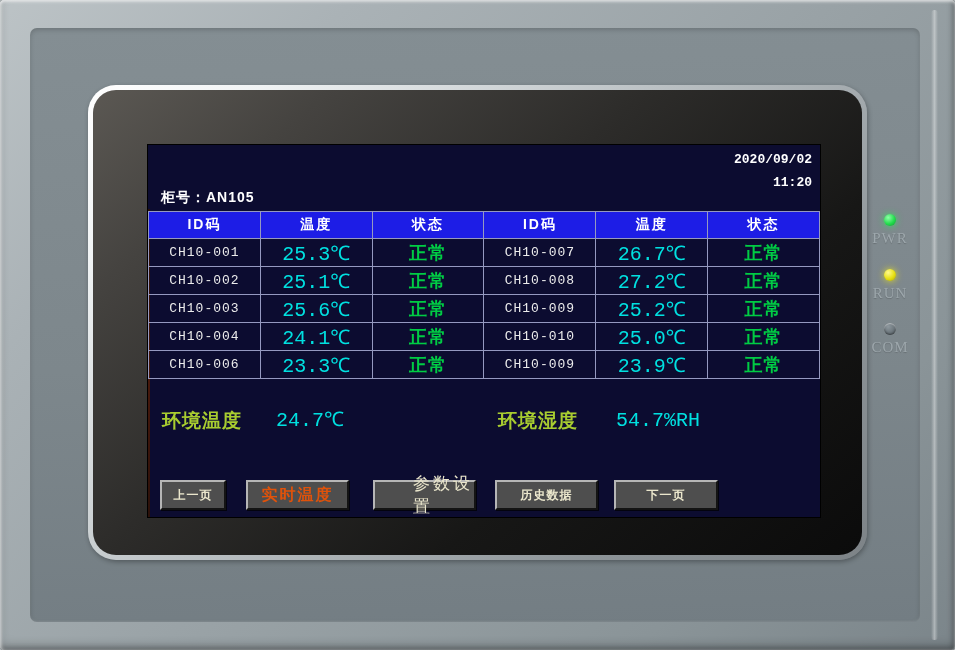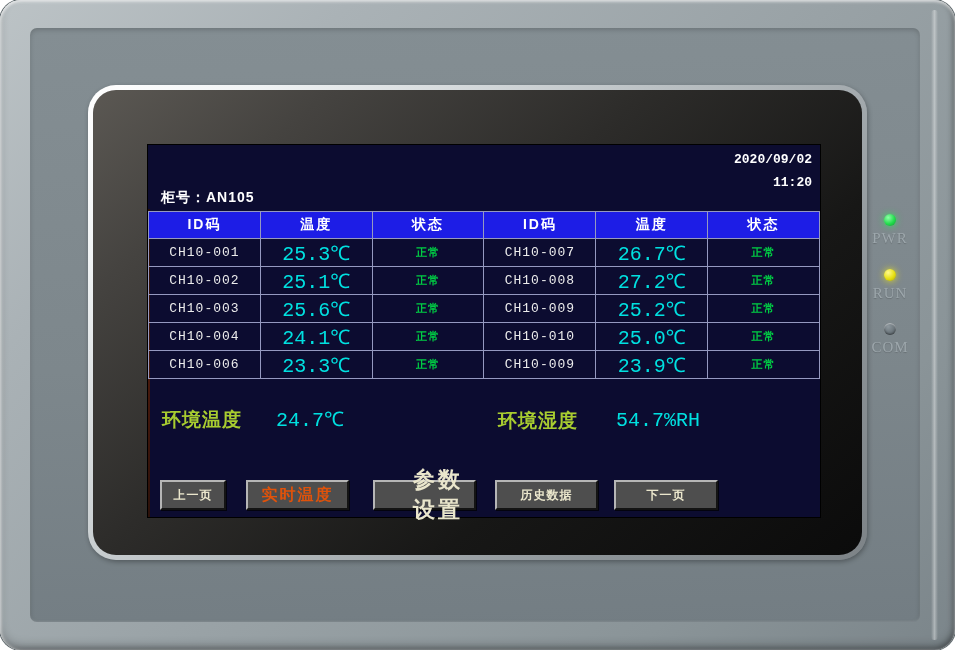--- a/index.html
+++ b/index.html
@@ -1,19 +1,19 @@
 <!DOCTYPE html>
 <html style="--screen-bg: #0c0c30; --header-bg: #1d1de6; --temp-text: #00e0e0; --status-ok: #00cc44; --ambient-label: #a8cc30; --active-btn: #e0520a;"><head>
 <meta charset="utf-8">
 <style>
   html,body{margin:0;padding:0;background:#ffffff;}
   body{width:955px;height:650px;overflow:hidden;font-family:"Liberation Sans",sans-serif;}
 
   
-  .device{position:absolute;left:0;top:0;width:955px;height:650px;border-radius:21px;
+  .device{position:absolute;left:0;top:0;width:955px;height:650px;border-radius:4px;
     background:linear-gradient(135deg,#bcc3c6 0%,#aab2b6 22%,#99a2a6 52%,#8a9498 80%,#7b858a 100%);
     box-shadow:inset 0 2px 3px rgba(255,255,255,.6),inset 2px 0 3px rgba(255,255,255,.35),
                inset -2px -2px 5px rgba(0,0,0,.28),inset 0 -5px 10px rgba(0,0,0,.22),
                0 0 0 1px #5d676b;}
   .device::after{content:'';position:absolute;right:17px;top:10px;bottom:10px;width:7px;border-radius:4px;
     background:linear-gradient(90deg,rgba(255,255,255,0),rgba(255,255,255,.38),rgba(255,255,255,0));}
   .panel{position:absolute;left:30px;top:28px;width:890px;height:594px;border-radius:7px;
     background:linear-gradient(178deg,#848e93 0%,#7d878c 55%,#737d83 100%);
     box-shadow:inset 0 2px 5px rgba(0,0,0,.18),inset 0 -1px 2px rgba(255,255,255,.12);}
 
@@ -34,36 +34,36 @@
   .cabinet{position:absolute;left:13px;top:44px;color:#ffffff;font-size:14px;font-weight:bold;
     letter-spacing:1px;}
 
   table.chtab{position:absolute;left:0;top:66px;width:672px;border-collapse:collapse;table-layout:fixed;}
   table.chtab th,table.chtab td{border:1px solid #9599c0;text-align:center;padding:0;overflow:hidden;}
   table.chtab th{height:26px;background:var(--header-bg,#1d1de6);color:#ffffff;font-size:14px;
     font-weight:bold;letter-spacing:2px;}
   table.chtab td{height:26px;}
   td.c-id{color:#ececec;font-family:"Liberation Mono","DejaVu Sans Mono",monospace;font-size:13px;letter-spacing:1px;}
   td.c-temp{color:var(--temp-text,#00e0e0);font-family:"Liberation Mono","DejaVu Sans Mono",monospace;font-size:20px;}
-  td.c-status{color:var(--status-ok,#00cc44);font-size:11px;font-weight:bold;letter-spacing:1px;}
+  td.c-status{color:var(--status-ok,#00cc44);font-size:18px;font-weight:bold;letter-spacing:1px;}
 
   .ambient{position:absolute;left:0;top:263px;width:672px;height:26px;line-height:26px;}
   .ambient .alabel{position:absolute;color:var(--ambient-label,#a8cc30);font-size:19px;font-weight:bold;letter-spacing:1px;}
   .ambient .avalue{position:absolute;color:var(--temp-text,#00e0e0);font-size:20px;
     font-family:"Liberation Mono","DejaVu Sans Mono",monospace;}
-  .amb-tl{left:14px;font-family:Liberation Mono, monospace;} .amb-tv{left:128px;} .amb-hl{left:350px;} .amb-hv{left:468px;}
+  .amb-tl{left:14px;} .amb-tv{left:128px;} .amb-hl{left:350px;} .amb-hv{left:468px;}
 
   .btnbar{position:absolute;left:0;top:0;width:672px;height:372px;pointer-events:none;}
   .btn{position:absolute;top:335px;height:30px;box-sizing:border-box;background:#4e4e4e;
     border:2px solid;border-color:#b6b6b6 #141414 #141414 #b6b6b6;color:#eae6cc;
     display:flex;align-items:center;justify-content:center;cursor:pointer;pointer-events:auto;
     box-shadow:1px 1px 0 rgba(0,0,0,.7);}
   .btn.small{font-size:12px;font-weight:bold;letter-spacing:1px;}
   .btn.medium{font-size:16px;font-weight:bold;letter-spacing:2px;}
-  .btn.large{font-size:22px;font-weight:bold;letter-spacing:3px;padding-left:38px;}
+  .btn.large{font-size:17px;font-weight:normal;letter-spacing:3px;padding-left:38px;}
   .btn.active{color:var(--active-btn,#e0520a);}
   .btn:nth-child(1){left:12px;width:66px;}
   .btn:nth-child(2){left:98px;width:103px;}
   .btn:nth-child(3){left:225px;width:103px;}
   .btn:nth-child(4){left:347px;width:103px;}
   .btn:nth-child(5){left:466px;width:104px;}
   .btn:nth-child(6){left:598px;width:52px;}
 
   
   .led-block{position:absolute;left:866px;top:214px;width:48px;}

